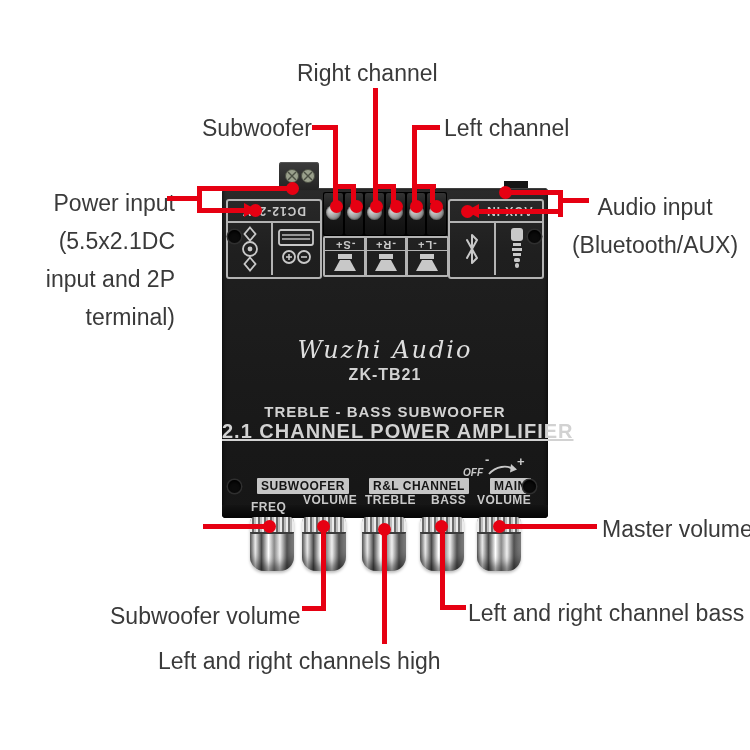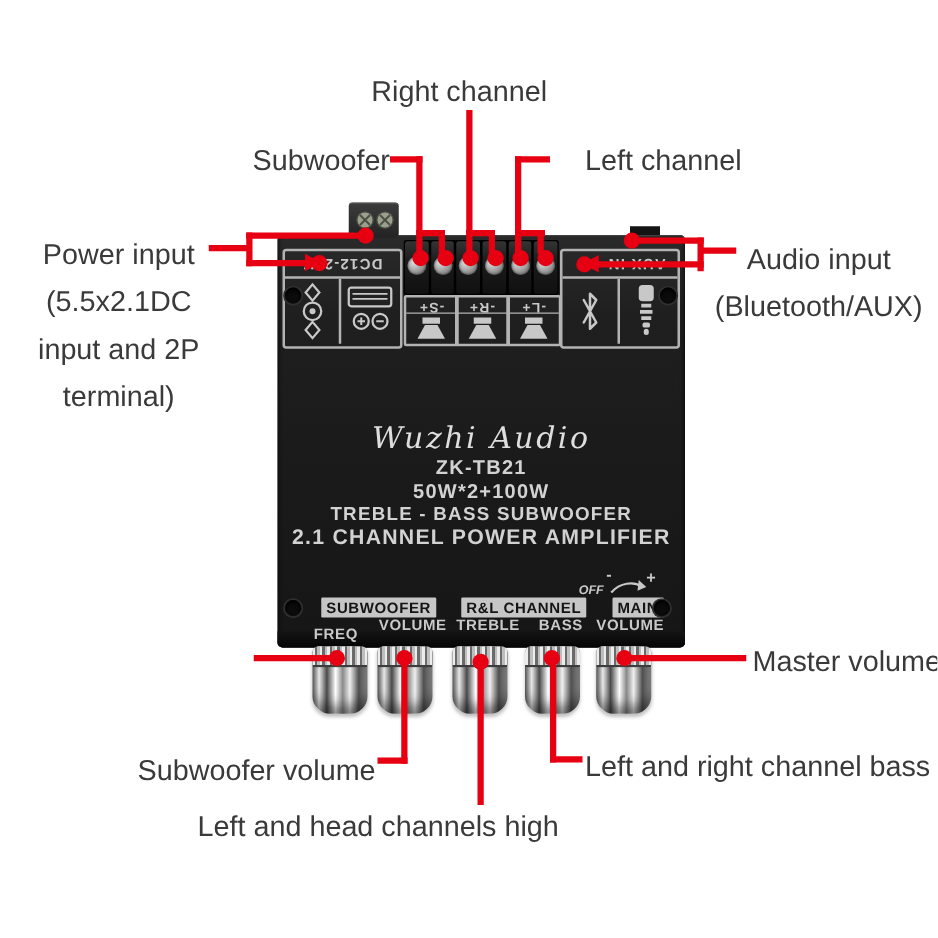--- a/index.html
+++ b/index.html
@@ -182,23 +182,22 @@
     </svg>
   </div>
 
   <div class="hole" style="left:228px;top:230px;"></div>
   <div class="hole" style="left:528px;top:230px;"></div>
   <div class="hole" style="left:228px;top:480px;"></div>
   <div class="hole" style="left:523px;top:480px;"></div>
 
   <div class="cstack" style="top:336px;"><span class="brand">Wuzhi Audio</span></div>
   <div class="cstack" style="top:366px;"><span class="btxt" style="font-size:16px;">ZK-TB21</span></div>
-  <div class="cstack" style="top:385px;"><span class="btxt" style="font-size:16px;">50W*2+100W</span></div>
   <div class="cstack" style="top:403px;"><span class="btxt" style="font-size:15px;">TREBLE - BASS SUBWOOFER</span></div>
-  <div class="cstack" style="top:420px;"><span class="btxt" style="font-size:17px;">2.1 CHANNEL POWER AMPLIFIER</span></div>
+  <div class="cstack" style="top:420px;"><span class="btxt" style="font-size:20px;text-decoration:underline;">2.1 CHANNEL POWER AMPLIFIER</span></div>
 
   <span class="off-txt" style="left:463px;top:467px;">OFF</span>
   <span class="pm" style="left:485px;top:452px;">-</span>
   <span class="pm" style="left:517px;top:454px;">+</span>
   <svg style="position:absolute;left:487px;top:462px;z-index:14;" width="32" height="15">
     <path d="M2 12 C 9 4, 20 3, 26 7" fill="none" stroke="#c8c8c8" stroke-width="1.8"></path>
     <polygon points="24,2 30,7.5 23,10.5" fill="#c8c8c8"></polygon>
   </svg>
 
   <span class="ptag" style="left:257px;top:478px;">SUBWOOFER</span>
@@ -264,33 +263,33 @@
   <div class="rl" style="left:382px;top:530px;width:5px;height:114px;"></div>
   <div class="rdot" style="left:378px;top:523px;"></div>
   <div class="rl" style="left:440px;top:527px;width:5px;height:83px;"></div>
   <div class="rl" style="left:440px;top:605px;width:26px;height:5px;"></div>
   <div class="rdot" style="left:435px;top:520px;"></div>
   <div class="rl" style="left:501px;top:524px;width:96px;height:5px;"></div>
   <div class="rdot" style="left:493px;top:520px;"></div>
 
   <div class="lbl" style="left:297px;top:61px;">Right channel</div>
   <div class="lbl" style="left:202px;top:116px;">Subwoofer</div>
-  <div class="lbl" style="left:444px;top:116px;margin-left:24px;">Left channel</div>
-
-  <div class="lbl-block" style="left:15px;top:184px;width:160px;">
+  <div class="lbl" style="left:444px;top:116px;">Left channel</div>
+
+  <div class="lbl-block" style="left:15px;top:184px;width:160px;text-align:right;">
     <div>Power input</div>
     <div>(5.5x2.1DC</div>
     <div>input and 2P</div>
     <div>terminal)</div>
   </div>
 
   <div class="lbl-block" style="left:563px;top:188px;width:184px;">
     <div>Audio input</div>
     <div>(Bluetooth/AUX)</div>
   </div>
 
 
   <div class="lbl" style="left:110px;top:604px;">Subwoofer volume</div>
   <div class="lbl" style="left:602px;top:517px;">Master volume</div>
   <div class="lbl" style="left:468px;top:601px;">Left and right channel bass</div>
-  <div class="lbl" style="left:158px;top:649px;">Left and head channels high</div>
+  <div class="lbl" style="left:158px;top:649px;">Left and right channels high</div>
 
 </div>
 
 </body></html>

